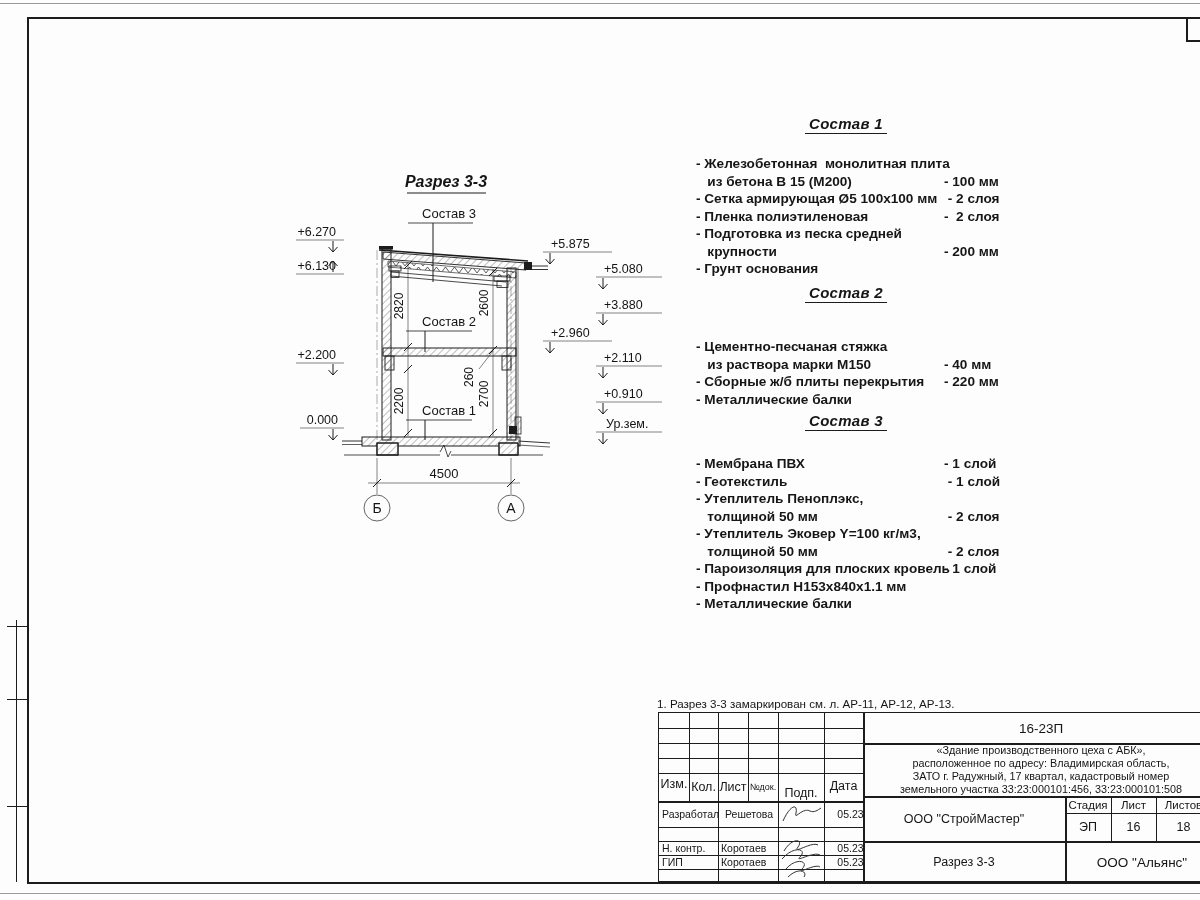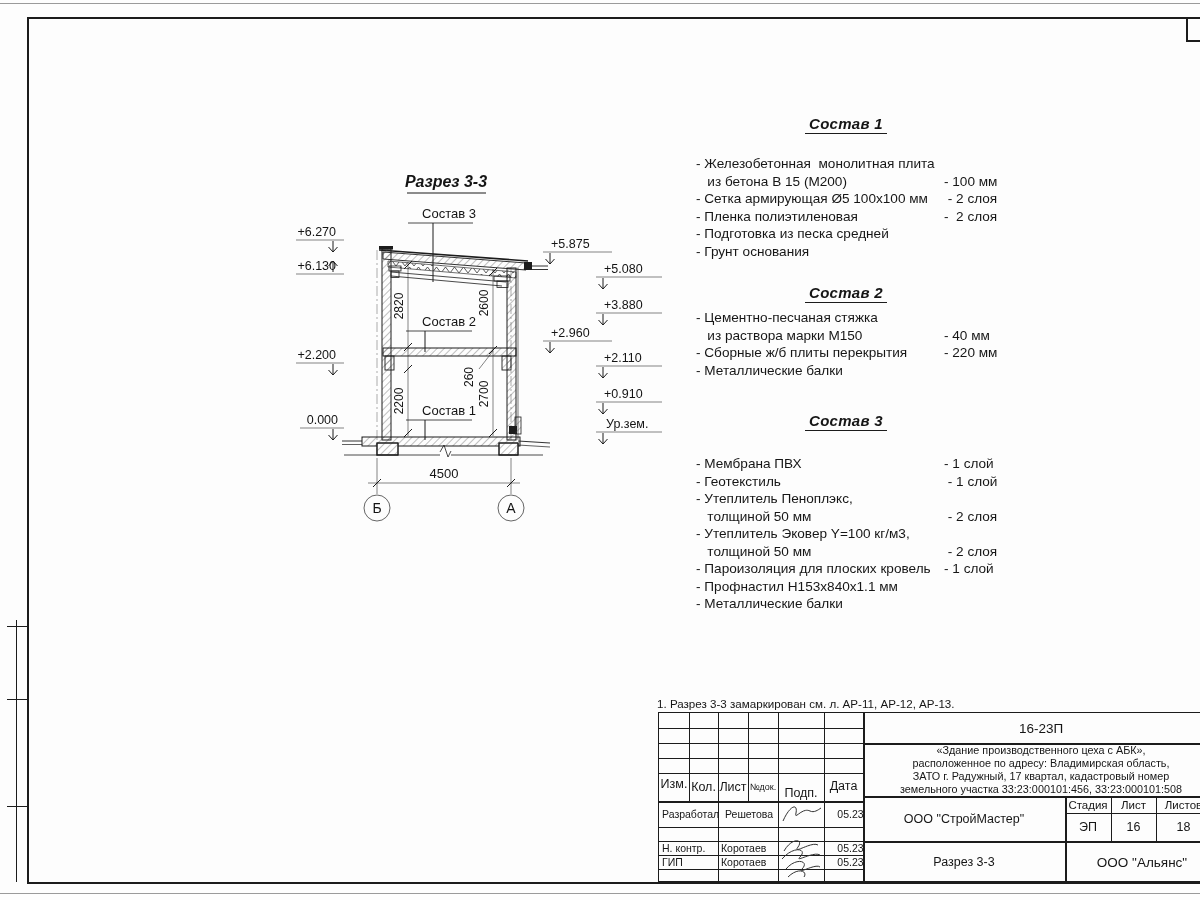--- a/index.html
+++ b/index.html
@@ -11,21 +11,21 @@
   .ln { position:absolute; background:#1c1c1c; }
   .ln-gray { position:absolute; background:#9a9a9a; }
 
   
   .comp { position:absolute; left:696px; width:322px; }
   .comp-title-wrap { width:300px; text-align:center; }
   .comp-title {
     display:inline-block; font-size:15px; font-style:italic; font-weight:600;
     border-bottom:1px solid #1c1c1c; padding:0 4px 1px 4px; letter-spacing:.3px;
   }
-  .comp-rows { margin-top:21px; }
+  .comp-rows { margin-top:21px;font-weight:bold; }
   .crow { display:flex; line-height:17.5px; font-size:13.6px; }
   .cname { width:248px; white-space:pre; }
   .cval  { white-space:pre; }
 
   
   .note { position:absolute; left:657px; top:697px; font-size:11.6px; }
 
   
   .tb { position:absolute; left:658px; top:712px; width:560px; height:170px;
         border:1.8px solid #1c1c1c; border-right:none; box-sizing:border-box; }
@@ -227,29 +227,33 @@
         </div>
       <div class="crow">
           <span class="cname">- Пленка полиэтиленовая</span>
           <span class="cval">-  2 слоя</span>
         </div>
       <div class="crow">
           <span class="cname">- Подготовка из песка средней</span>
           <span class="cval"></span>
         </div>
       <div class="crow">
+          <span class="cname">   крупности</span>
+          <span class="cval">- 200 мм</span>
+        </div>
+      <div class="crow">
           <span class="cname">- Грунт основания</span>
           <span class="cval"></span>
         </div>
     </div>
   </div>
 
   <div class="comp" style="top:284px;">
     <div class="comp-title-wrap"><span class="comp-title">Состав 2</span></div>
-    <div class="comp-rows" style="margin-top:6px;">
+    <div class="comp-rows" style="margin-top:35px;">
       <div class="crow">
           <span class="cname">- Цементно-песчаная стяжка</span>
           <span class="cval"></span>
         </div>
       <div class="crow">
           <span class="cname">   из раствора марки М150</span>
           <span class="cval">- 40 мм</span>
         </div>
       <div class="crow">
           <span class="cname">- Сборные ж/б плиты перекрытия</span>

